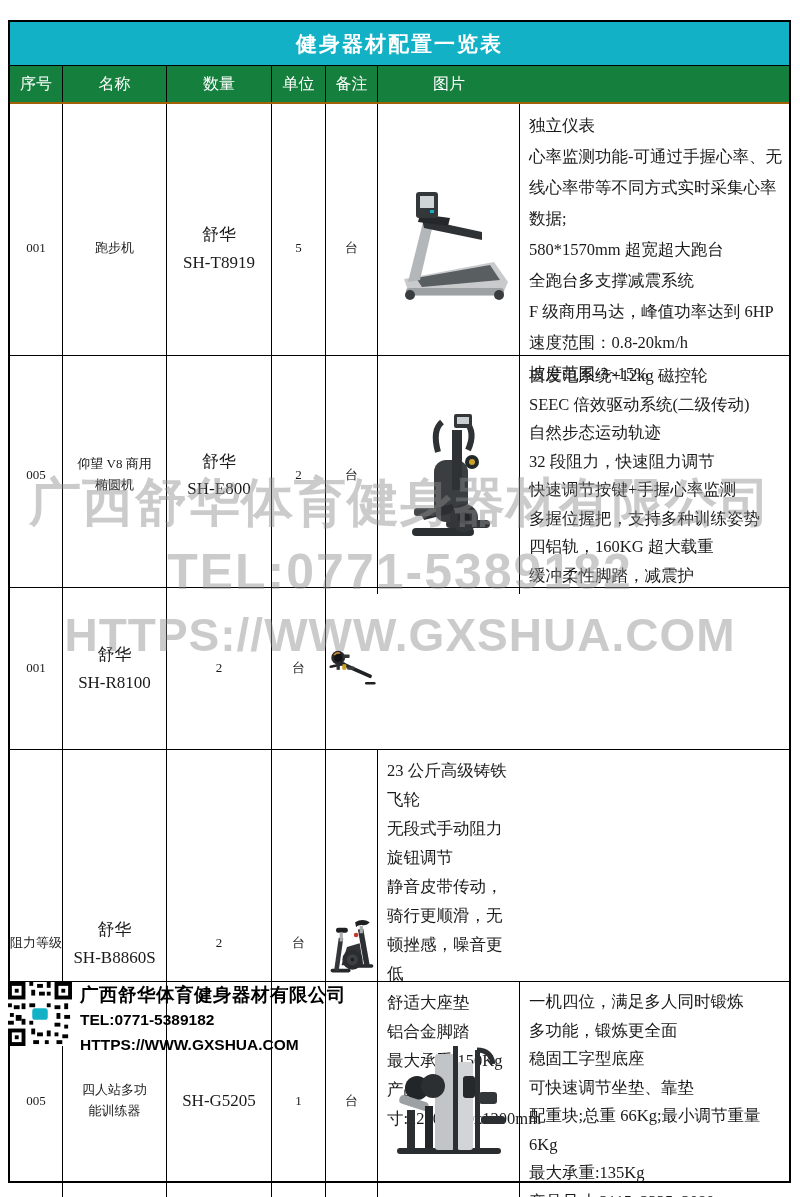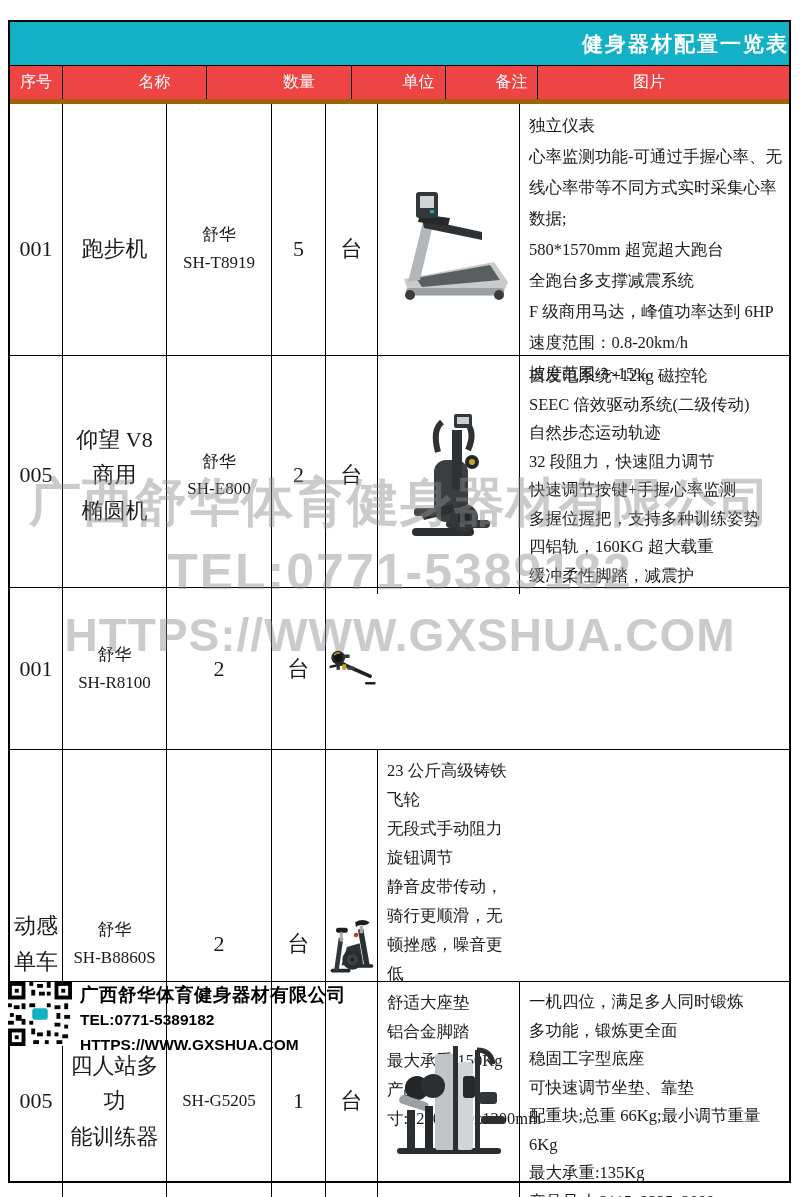--- a/index.html
+++ b/index.html
@@ -3,38 +3,38 @@
 <meta charset="utf-8">
 <style>
   * { margin:0; padding:0; box-sizing:border-box; }
   html,body { background:#ffffff; }
   body { font-family:"Liberation Serif", serif; color:#1a1a1a; }
   .page { position:relative; width:800px; height:1197px; background:#fff; overflow:hidden; }
 
   .tbl { position:absolute; left:8px; top:20px; width:783px; border:2px solid #000; background:#fff; }
 
   .title-bar { height:44px; background:#12b1c6; border-bottom:1px solid #000;
-    display:flex; align-items:center; justify-content:flex-end; }
+    display:flex; align-items:center; justify-content:center; }
   .title-bar .t { color:#fff; font-family:"Liberation Sans", sans-serif; font-weight:700;
     font-size:21px; letter-spacing:2px; }
 
-  .hdr-row { height:38px; background:#ef4444; border-bottom:5px solid #a16207; display:grid;
-    grid-template-columns:53px 104px 105px 54px 52px 142px auto;gap:40px; }
+  .hdr-row { height:38px; background:#15803d; border-bottom:2px solid #a16207; display:grid;
+    grid-template-columns:53px 104px 105px 54px 52px 142px auto; }
   .hdr-row > div { color:#fff; font-family:"Liberation Sans", sans-serif; font-size:16px;
     display:flex; align-items:center; justify-content:center; border-right:1px solid #000; }
   .hdr-row > div:last-child { border-right:none; }
 
   .t-row { display:grid; grid-template-columns:53px 104px 105px 54px 52px 142px auto;
     border-bottom:1px solid #000; }
   .t-row:last-child { border-bottom:none; }
   .t-row > div { border-right:1px solid #000; position:relative; }
   .t-row > div:last-child { border-right:none; }
 
   .c-center { display:flex; flex-direction:column; align-items:center; justify-content:center;
-    font-size:22px; text-align:center; white-space:pre-line; line-height:1.6; }
+    font-size:13px; text-align:center; white-space:pre-line; line-height:1.6; }
   .c-model { font-size:17px; }
   .c-notes { padding:6px 4px 4px 9px; font-size:16.5px; white-space:pre-line; display:flex;
     flex-direction:column; justify-content:center; }
   .lh1 { line-height:31px;font-family:Liberation Serif, serif; } .lh2 { line-height:28.5px; } .lh3 { line-height:32px; }
   .lh4 { line-height:29px; } .lh5 { line-height:28.5px; }
 
   .h-r1 { height:252px; } .h-r2 { height:232px; } .h-r3 { height:162px; }
   .h-r4 { height:232px; } .h-r5 { height:199px; }
 
   .pic { display:flex; align-items:center; justify-content:center; overflow:hidden; }
@@ -165,21 +165,21 @@
           <rect x="42" y="24" width="16" height="9" rx="2" fill="#33373a"></rect>
           <rect x="8" y="52" width="40" height="6" rx="3" fill="#1f2224" transform="rotate(-12 8 52)"></rect>
           <rect x="26" y="46" width="8" height="16" fill="#2b2e30"></rect>
           <rect x="52" y="54" width="18" height="8" rx="3" fill="#3a3e41"></rect>
           <rect x="40" y="48" width="10" height="14" rx="2" fill="#c9a227"></rect>
         </svg>
       </div>
     </div>
 
     <div class="t-row h-r4">
-      <div class="c-center">动感单车</div>
+      <div class="c-center">阻力等级</div>
       <div class="c-center c-model">
         <span>舒华</span>
         <span>SH-B8860S</span>
       </div>
       <div class="c-center">2</div>
       <div class="c-center">台</div>
       <div class="pic">
         <svg width="112" height="145" viewBox="0 0 112 145">
           <rect x="10" y="128" width="44" height="8" rx="4" fill="#26292b"></rect>
           <rect x="62" y="118" width="42" height="8" rx="4" fill="#26292b"></rect>

